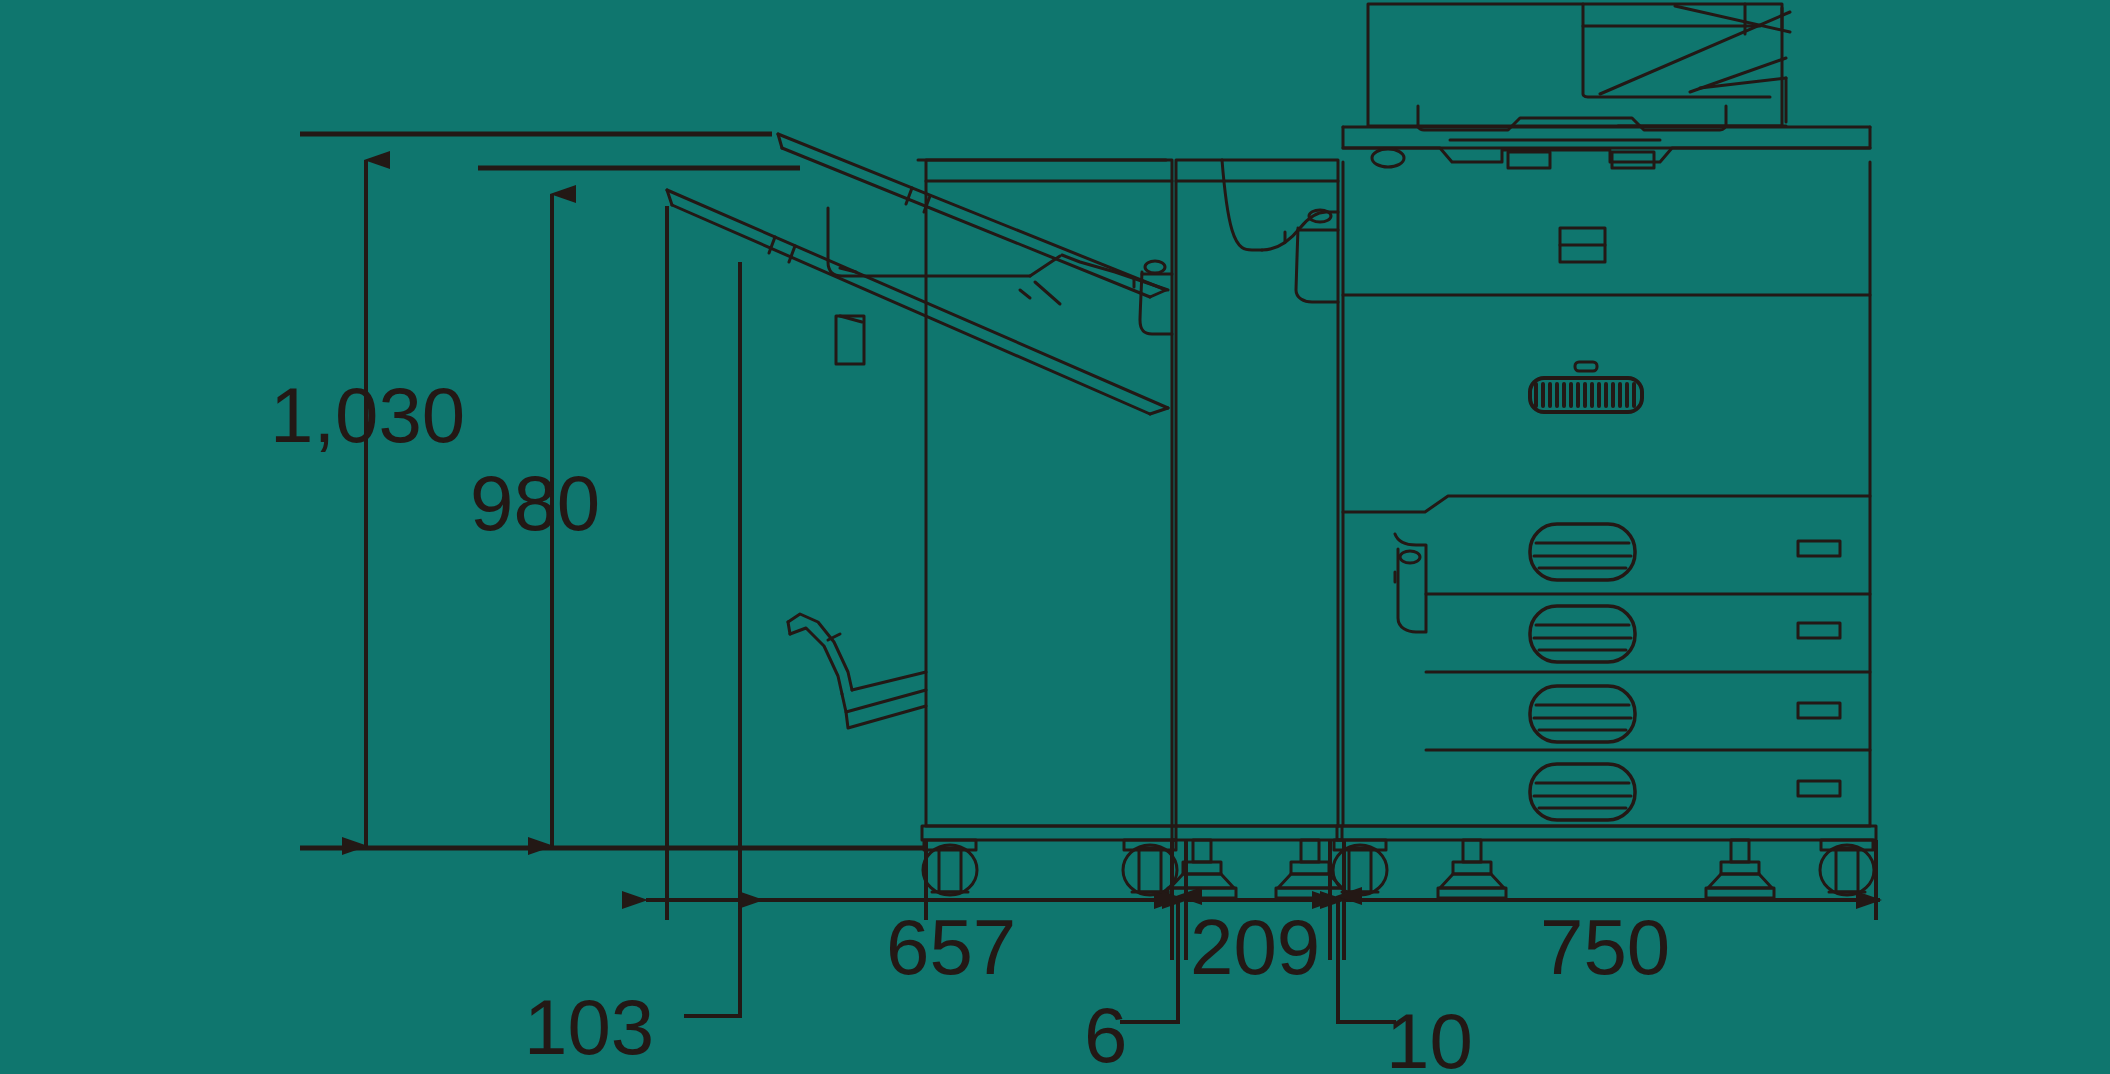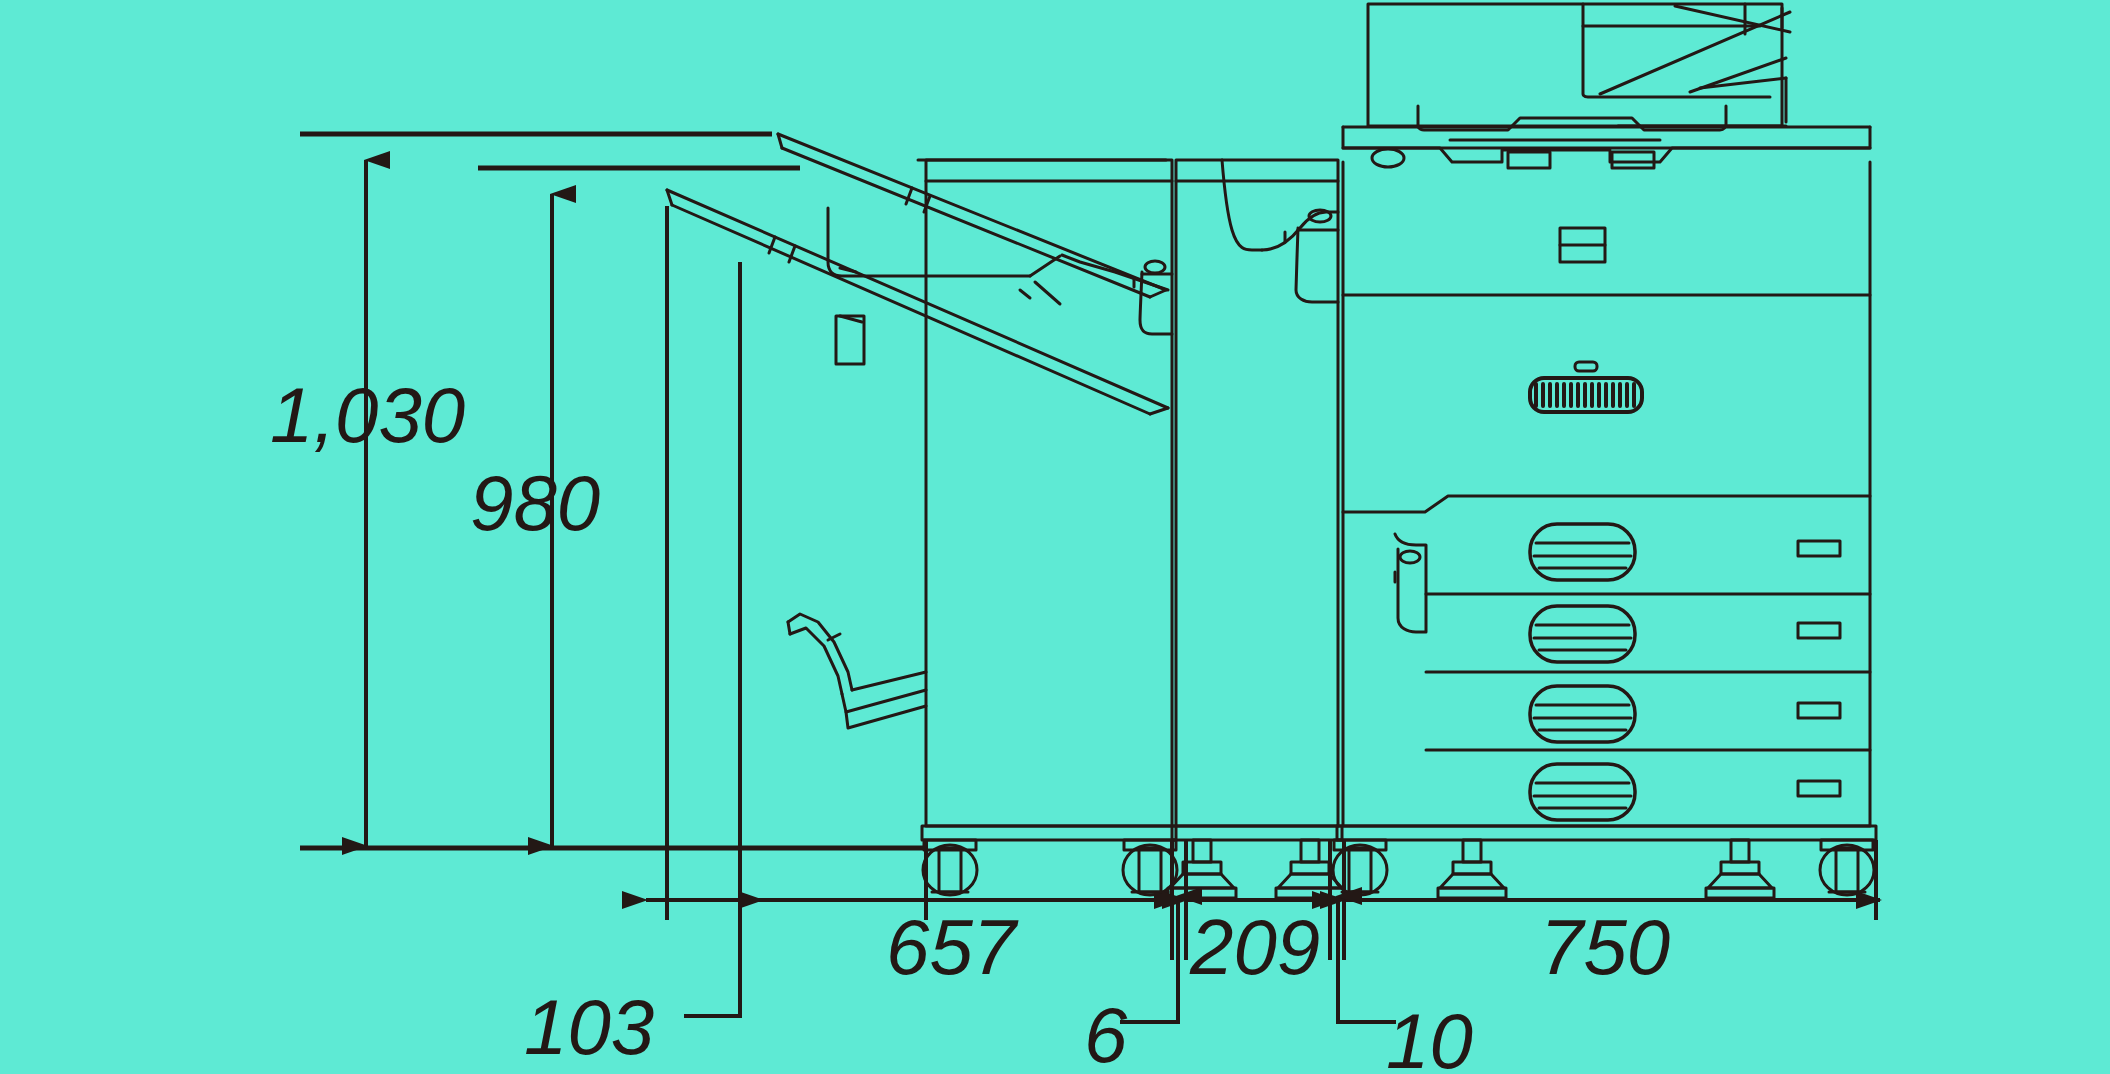--- a/index.html
+++ b/index.html
@@ -11,22 +11,21 @@
   body {
     font-family: "Liberation Sans", sans-serif;
     width: 2110px;
     height: 1074px;
     overflow: hidden;
   }
   #stage {
     position: relative;
     width: 2110px;
     height: 1074px;
-    background: #5eead4;
-    font-style: italic;
+    background: #0f766e;
   }
   #drawing {
     position: absolute;
     top: 0;
     left: 0;
     width: 2110px;
     height: 1074px;
     display: block;
   }
   .dim-text {

